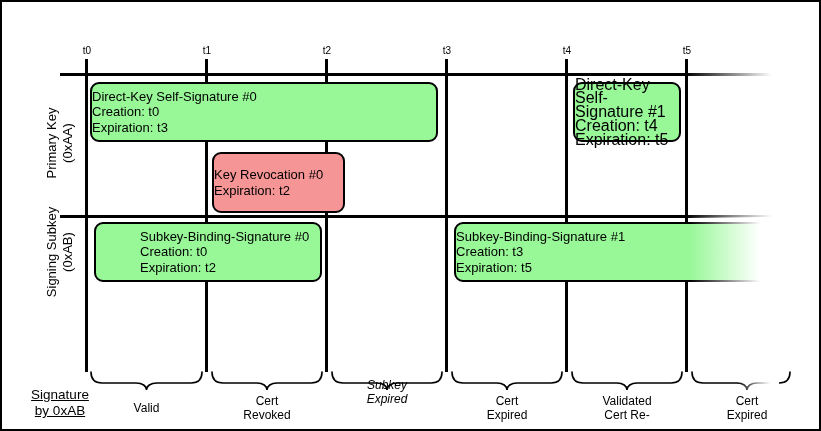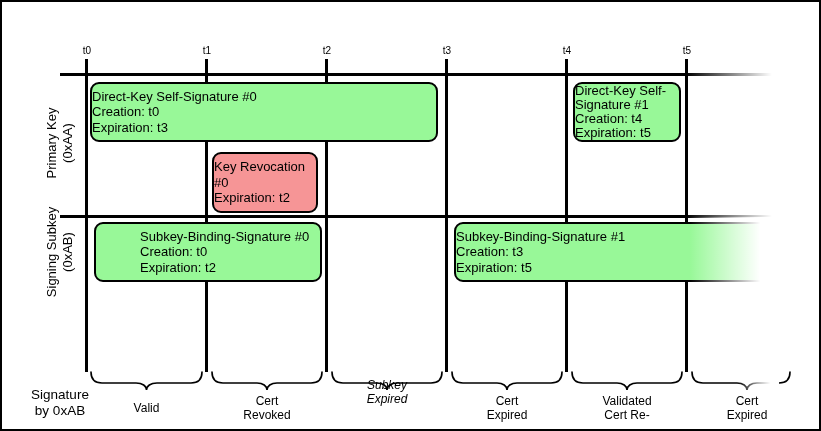--- a/index.html
+++ b/index.html
@@ -30,31 +30,31 @@
   }
   .box{
     position:absolute;box-sizing:border-box;
     border:2px solid #000;border-radius:9px;
     display:flex;flex-direction:column;justify-content:center;
     text-align:left;font-size:13px;line-height:15.5px;
     z-index:2;
   }
   .box.green{background:var(--green,#98f898);}
   .box.red{background:var(--red,#f69596);}
-  .box.small{font-size:13px;line-height:13.8px;}
+  .box.small{font-size:16px;line-height:13.8px;}
   .brace{position:absolute;z-index:1;}
   .brace svg{display:block;}
   .seg-label{
     position:absolute;height:30px;
     display:flex;flex-direction:column;justify-content:center;
     text-align:center;font-size:12px;line-height:14px;z-index:1;
   }
   .axis-label{
     position:absolute;text-align:center;
-    font-size:13.5px;line-height:16px;z-index:1;
+    font-size:13.5px;line-height:16px;z-index:1;text-decoration:underline;
   }
   .fade{
     position:absolute;z-index:3;pointer-events:none;
     background:linear-gradient(to right,rgba(255,255,255,0) 0%,#fff 80%,#fff 100%);
   }
 </style>
 </head>
 <body>
 
 <div class="frame">
@@ -91,21 +91,21 @@
     <div>Expiration: t3</div>
   </div>
 
   <div class="box green small" style="left:571px;top:80px;width:108px;height:60px;">
     <div>Direct-Key Self-</div>
     <div>Signature #1</div>
     <div>Creation: t4</div>
     <div>Expiration: t5</div>
   </div>
 
-  <div class="box red" style="left:210px;top:150px;width:106px;height:61px;">
+  <div class="box red" style="left:210px;top:150px;width:133px;height:61px;">
     <div>Key Revocation #0</div>
     <div>Expiration: t2</div>
   </div>
 
   <div class="box green" style="left:92px;top:220px;width:228px;height:60px;padding-left:44px;">
     <div>Subkey-Binding-Signature #0</div>
     <div>Creation: t0</div>
     <div>Expiration: t2</div>
   </div>
 

